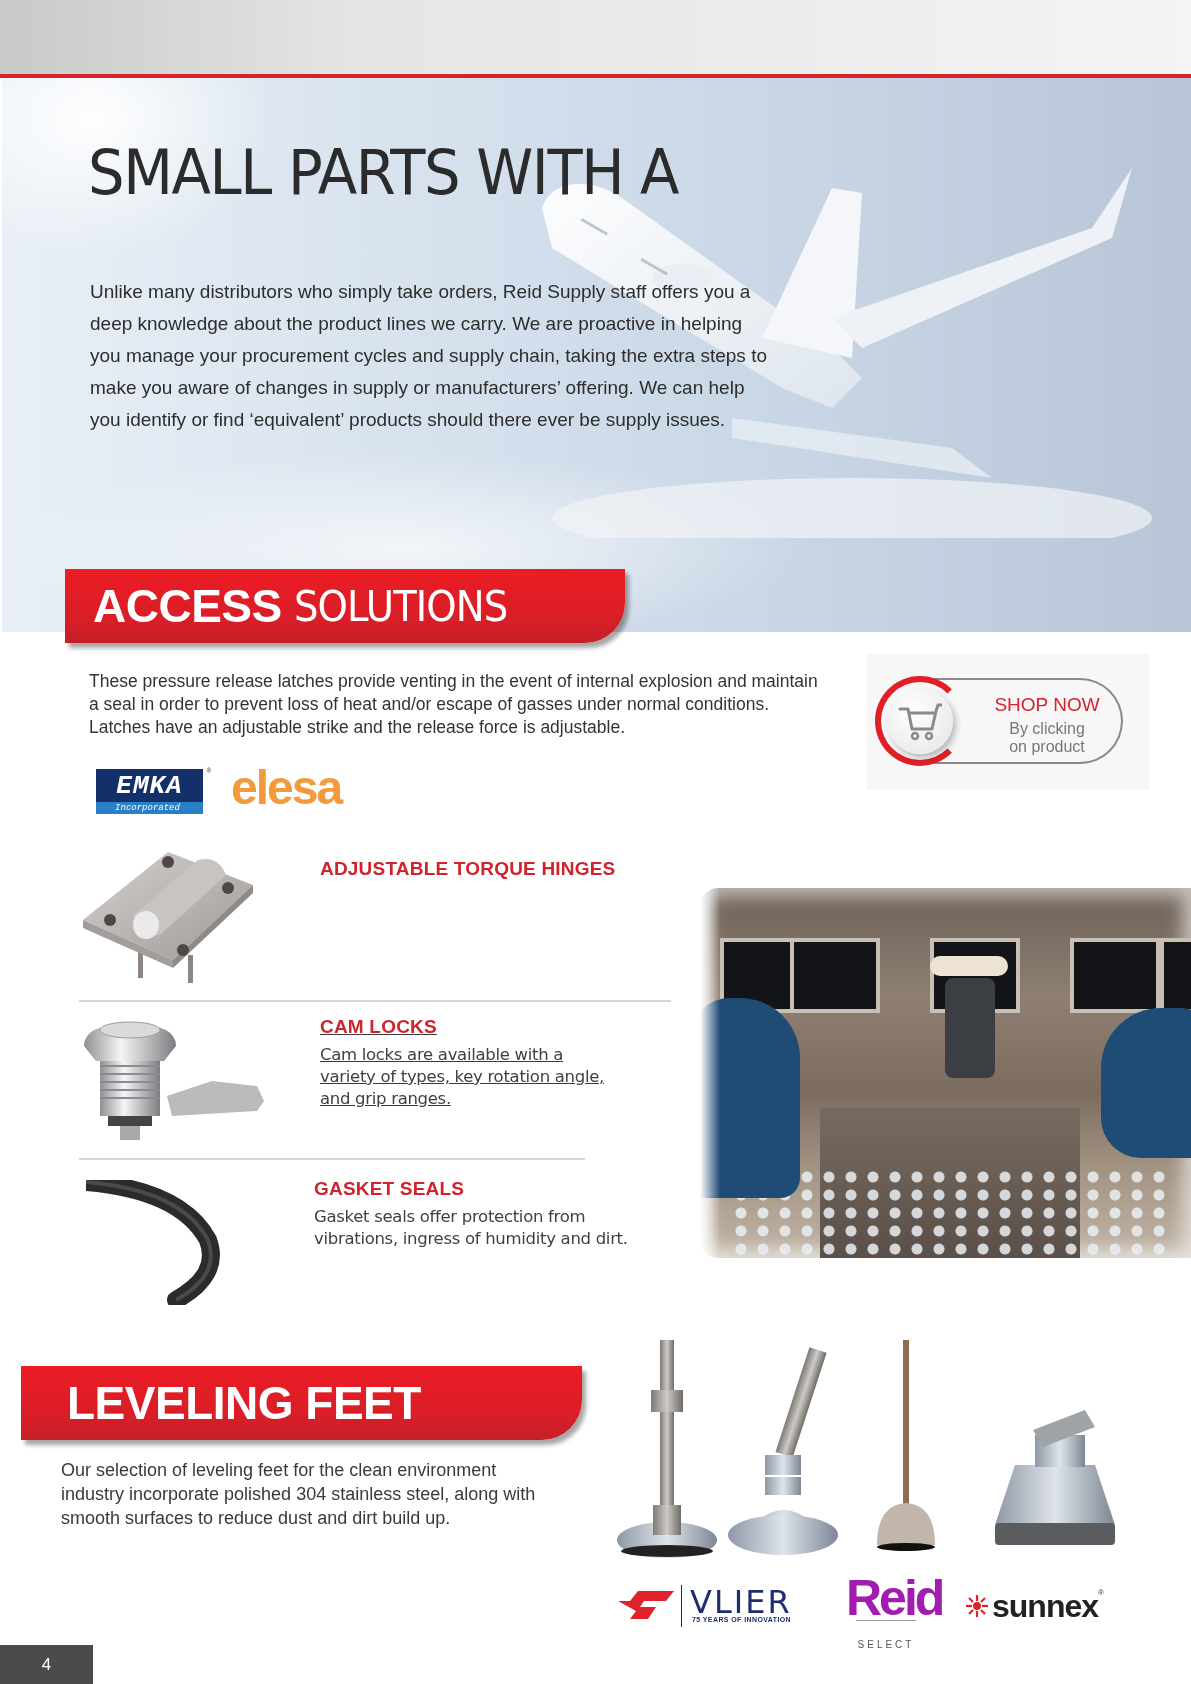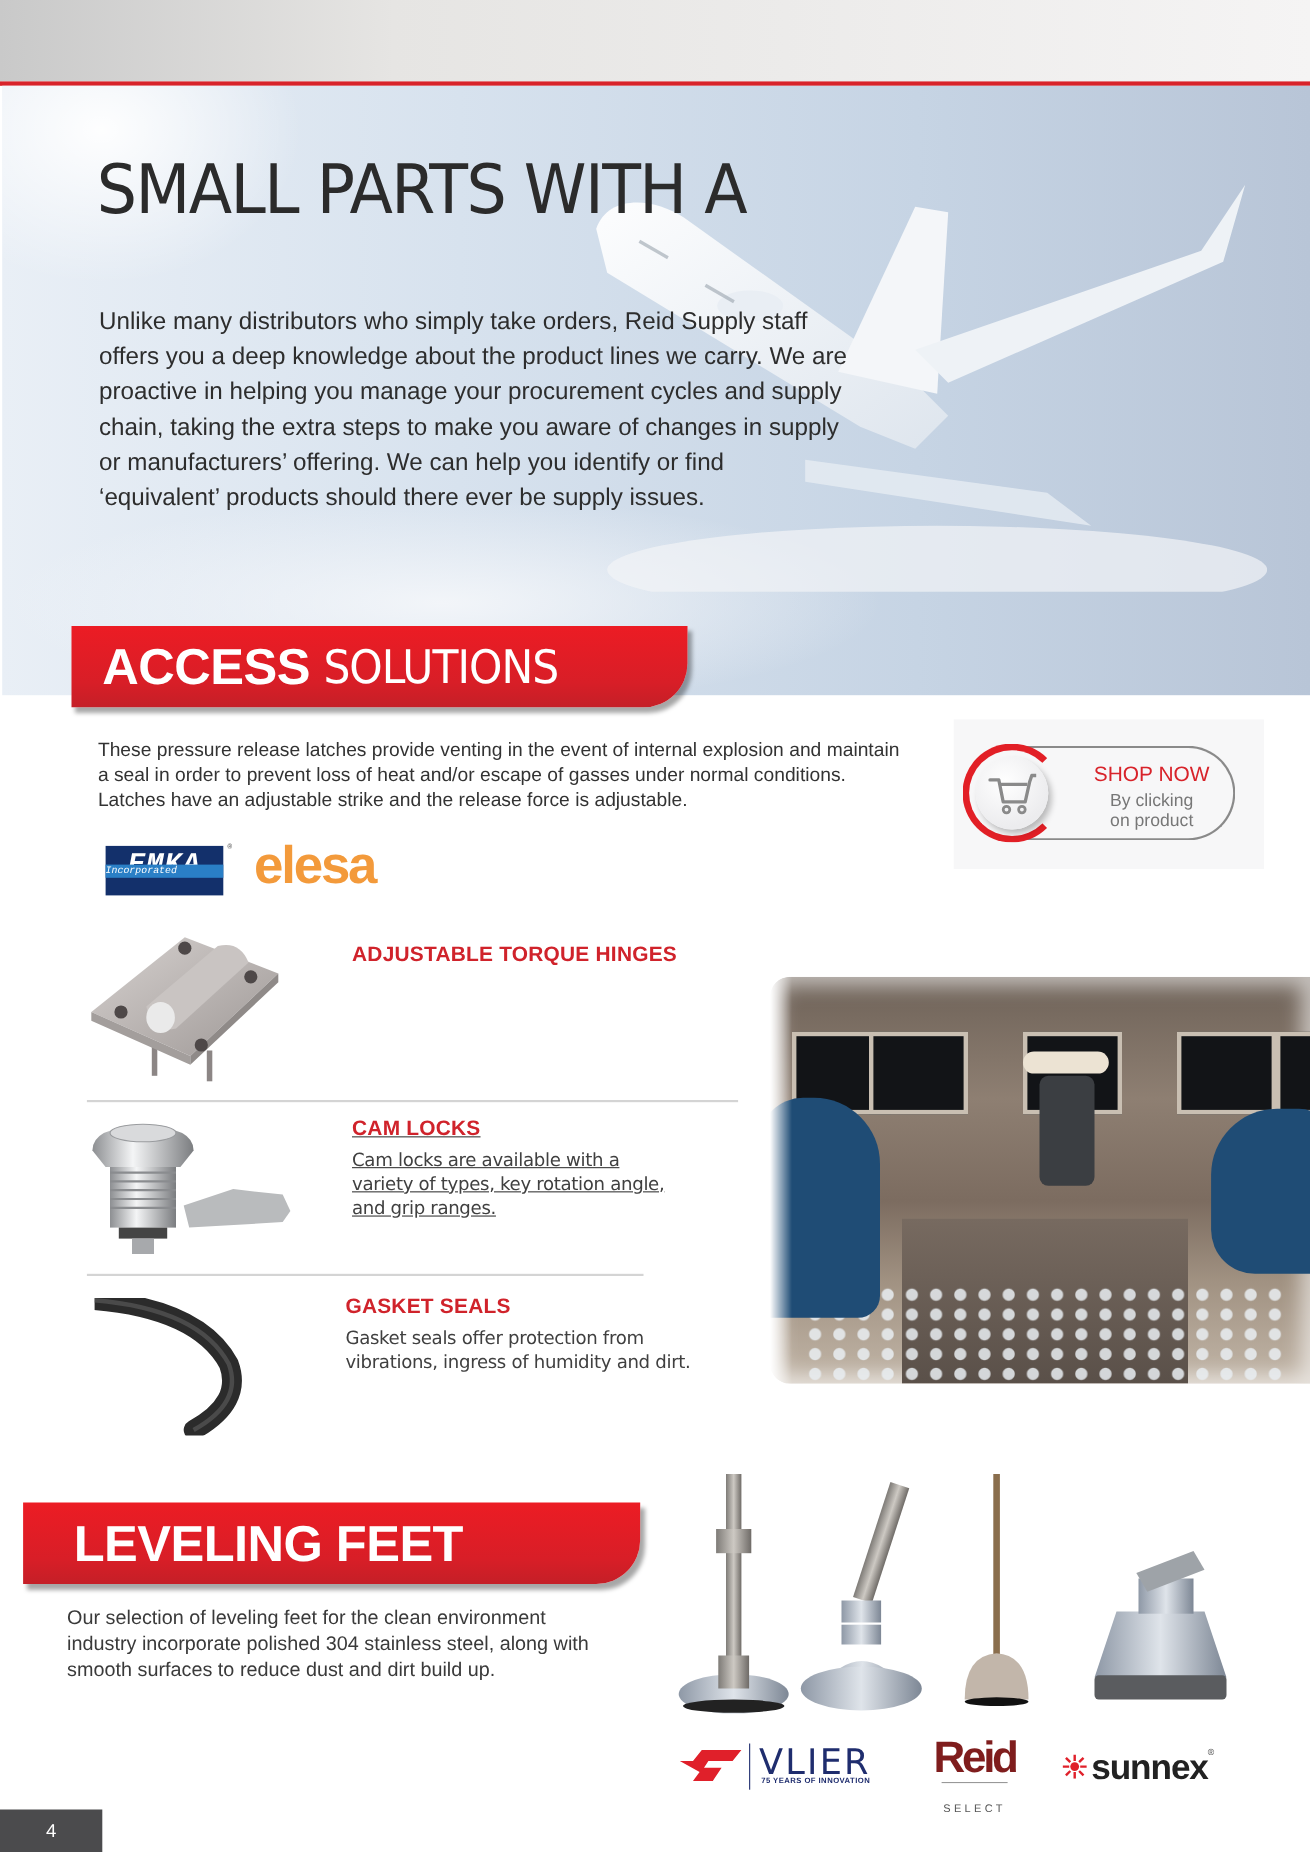--- a/index.html
+++ b/index.html
@@ -24,21 +24,21 @@
   .hero-title-1 {
     position: absolute; left: 86px; top: 58px; font-size: 62px; font-weight: 300;
     letter-spacing: -1.5px; color: #2b2b2b; font-family: "DejaVu Sans", sans-serif; transform: scaleX(0.93); transform-origin: left;
     font-weight: normal;
   }
   .hero-title-2 {
     position: absolute; left: 86px; top: 118px; font-size: 64px; font-weight: bold;
     color: #e0202a; letter-spacing: -1px; font-family: "Liberation Sans", sans-serif;
   }
   .hero-body {
-    position: absolute; left: 88px; top: 198px; width: 680px; font-size: 22px; line-height: 32px; color: #2d2d2d;
+    position: absolute; left: 88px; top: 198px; width: 680px; font-size: 19px; line-height: 32px; color: #2d2d2d;
   }
 
   .banner {
     position: absolute; height: 74px;
     background: linear-gradient(180deg, #ec1c24 0%, #d81e27 70%, #c41f27 100%);
     border-bottom-right-radius: 40px;
     box-shadow: 4px 5px 4px rgba(0,0,0,0.35);
     color: #fff; display: flex; align-items: center;
   }
   .banner-access { left: 65px; top: 569px; width: 560px; padding-left: 28px; }
@@ -68,21 +68,21 @@
     box-shadow: 3px 4px 6px rgba(0,0,0,0.25);
     display: flex; align-items: center; justify-content: center;
   }
   .shop-title { position: absolute; left: 100px; top: 40px; width: 160px; text-align: center; font-size: 19px; color: #d8232a; }
   .shop-sub { position: absolute; left: 100px; top: 66px; width: 160px; text-align: center; font-size: 16px; line-height: 18px; color: #777; }
 
   .logo-emka {
     position: absolute; left: 96px; top: 769px; width: 107px; height: 45px; background: #13306b; color: #fff; font-family: Liberation Mono, monospace;
   }
   .logo-emka .name { position: absolute; left: 0; top: 2px; width: 100%; text-align: center; font-size: 26px; font-weight: bold; font-style: italic; letter-spacing: 1px; }
-  .logo-emka .sub { position: absolute; left: 0; bottom: 16px; width: 100%; height: 12px; background: #2a7fc6; font-size: 9px; font-style: italic; text-align: left; padding-right: 4px; line-height: 12px; }
+  .logo-emka .sub { position: absolute; left: 0; bottom: 0; width: 100%; height: 12px; background: #2a7fc6; font-size: 9px; font-style: italic; text-align: center; padding-right: 4px; line-height: 12px; }
   .logo-emka .reg { position: absolute; right: -8px; top: -2px; font-size: 7px; color: #555; }
   .logo-elesa {
     position: absolute; left: 231px; top: 760px; font-size: 48px; font-weight: bold; color: #f39a3b; letter-spacing: -2px;
   }
 
   .product { position: absolute; }
   .product-title { font-size: 19px; font-weight: bold; color: #d0232b; letter-spacing: 0.2px; }
   .product-desc { font-size: 16.5px; line-height: 22px; color: #404040; margin-top: 6px; font-family: "DejaVu Sans", sans-serif; font-weight: normal; letter-spacing: -0.3px; }
   .p-hinge { left: 320px; top: 858px; width: 360px; }
   .p-cam { left: 320px; top: 1016px; width: 300px; text-decoration: underline; }
@@ -115,21 +115,21 @@
 
   .feet { position: absolute; left: 615px; top: 1335px; width: 560px; height: 230px; }
 
   .brand { position: absolute; }
   .brand-vlier { left: 618px; top: 1583px; width: 200px; height: 46px; }
   .vlier-mark { position: absolute; left: 0; top: 4px; width: 58px; height: 36px; }
   .vlier-bar { position: absolute; left: 63px; top: 2px; width: 1px; height: 42px; background: #1f2d6e; }
   .vlier-name { position: absolute; left: 72px; top: 0; font-size: 32px; font-weight: bold; color: #1f2d6e; letter-spacing: 2px; font-family: "DejaVu Sans", sans-serif; font-weight: normal; }
   .vlier-tag { position: absolute; left: 74px; top: 33px; font-size: 7px; color: #1f2d6e; letter-spacing: 0.4px; font-weight: bold; }
   .brand-reid { left: 846px; top: 1578px; width: 80px; height: 54px; text-align: center; }
-  .reid-name { font-size: 40px; font-weight: bold; color: #7f1d1d; letter-spacing: -3px; line-height: 40px; }
+  .reid-name { font-size: 50px; font-weight: bold; color: #a21caf; letter-spacing: -3px; line-height: 40px; }
   .reid-sub { font-size: 10px; color: #555; letter-spacing: 3px; border-top: 1px solid #999; margin: 2px 10px 0; padding-top: 18px; }
   .brand-sunnex { left: 966px; top: 1586px; width: 160px; height: 40px; display: flex; align-items: center; }
   .sunnex-icon { width: 22px; height: 22px; margin-right: 4px; }
   .sunnex-name { font-size: 32px; font-weight: bold; color: #222; letter-spacing: -1px; }
   .sunnex-reg { font-size: 8px; color: #444; align-self: flex-start; margin-top: 2px; }
 
   .leveling-body { position: absolute; left: 61px; top: 1458px; width: 500px; font-size: 18px; line-height: 24px; color: #3a3a3a; }
 
   .page-tab { position: absolute; left: 0; top: 1645px; width: 93px; height: 39px; background: #4b4b4d; color: #fff; font-size: 17px; display: flex; align-items: center; justify-content: center; }
 </style>

